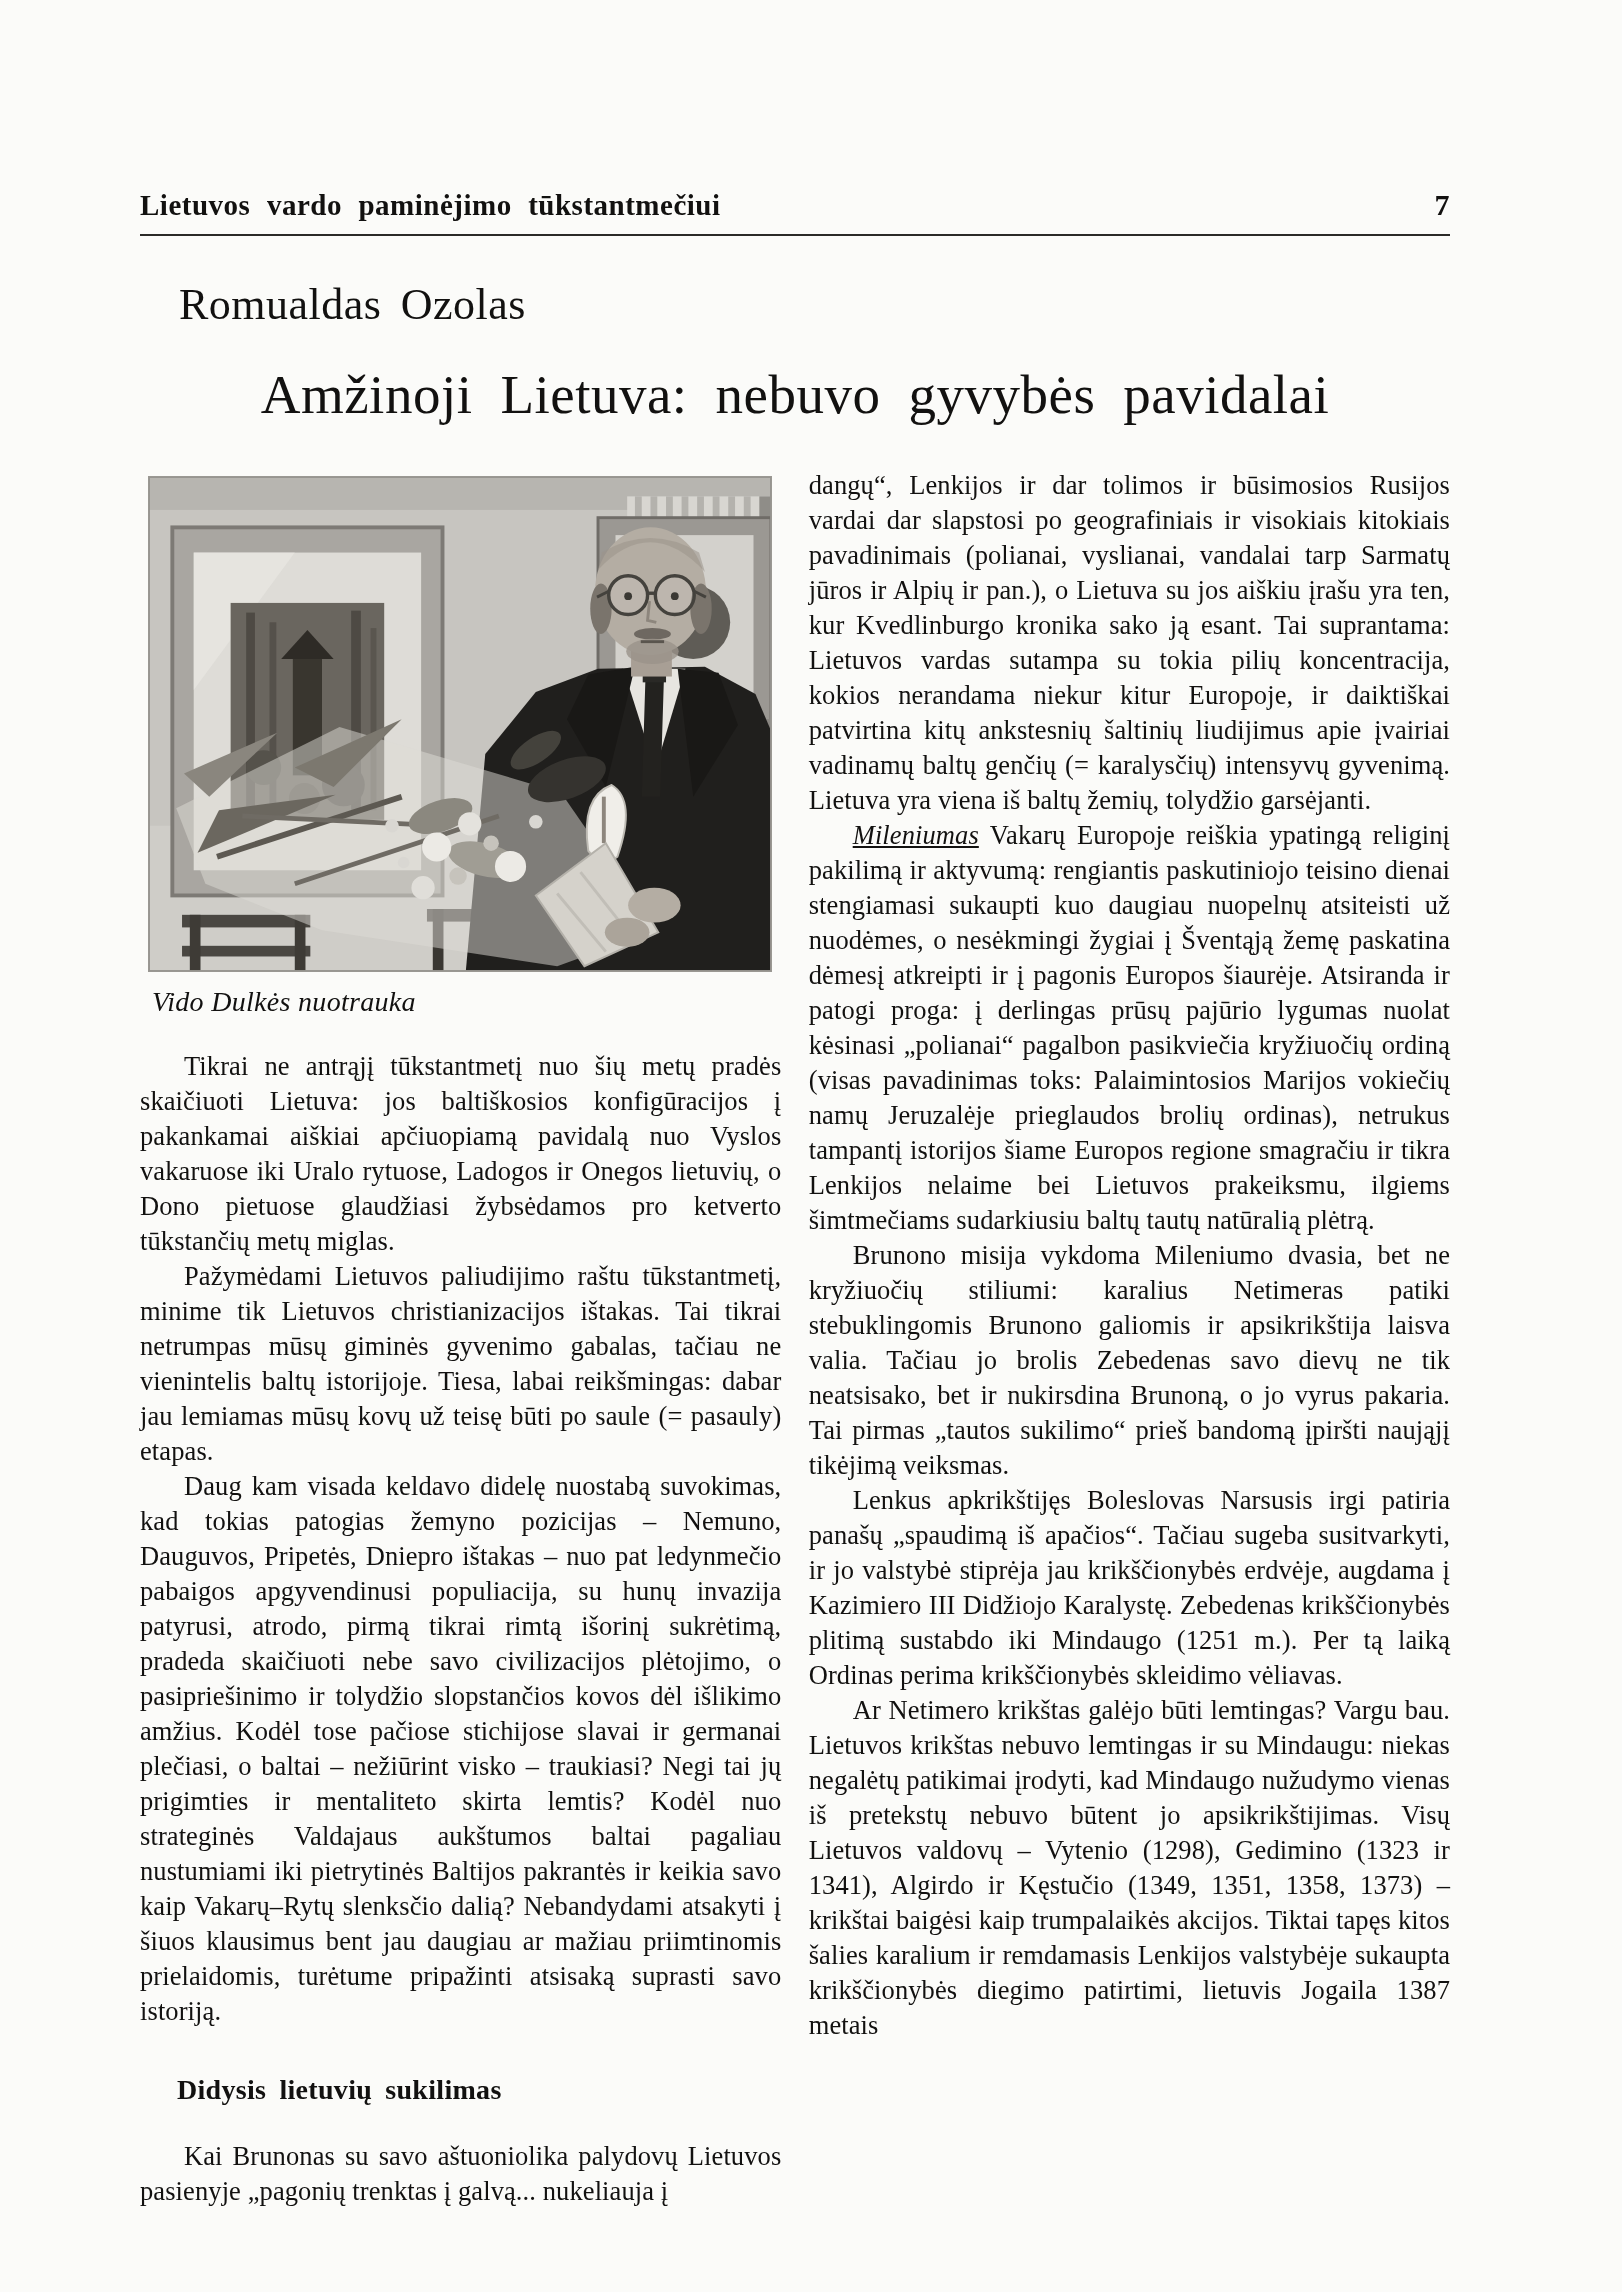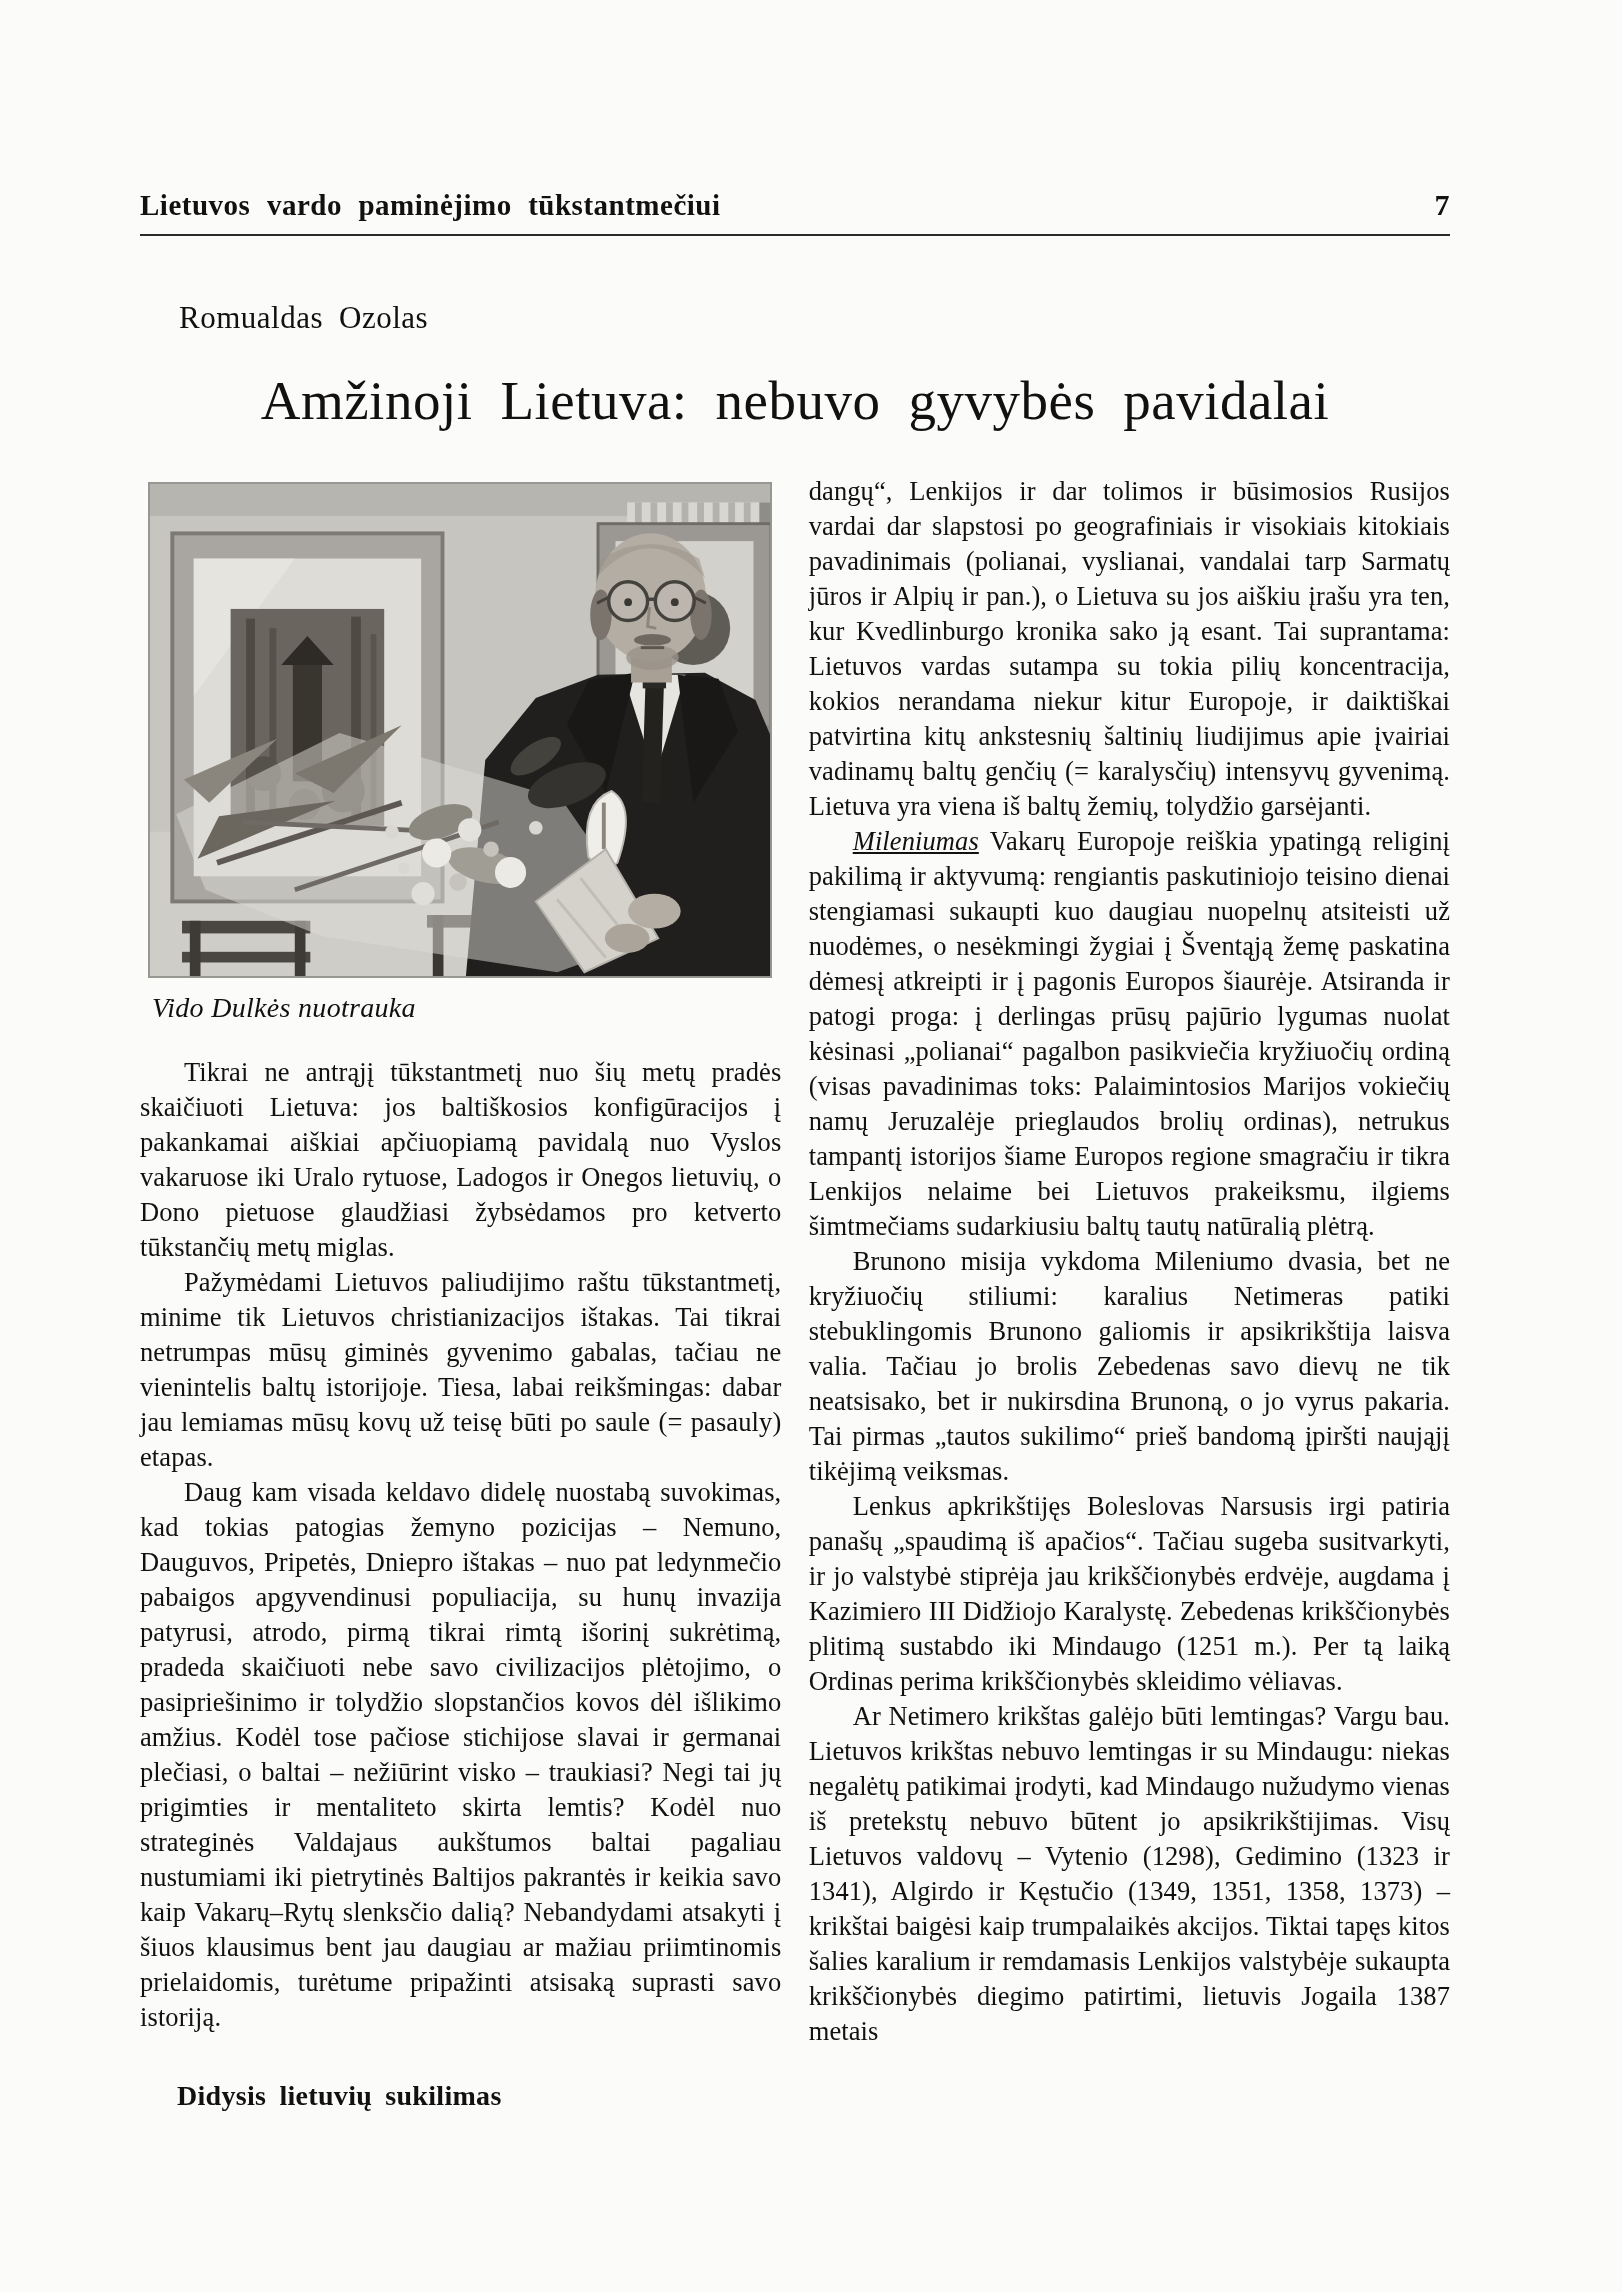--- a/index.html
+++ b/index.html
@@ -16,21 +16,21 @@
   }
   
   .running-head{
     display:flex;justify-content:space-between;align-items:flex-end;
     font-weight:bold;font-size:29px;letter-spacing:0.5px;word-spacing:8.8px;
     padding-bottom:11.8px;border-bottom:2.9px solid #2b2a28;
   }
   .running-head .pageno{font-size:30px;word-spacing:0;}
   
   .author{
-    margin:64px 0 0 39px;font-size:31px;letter-spacing:0.5px;word-spacing:7.8px;
+    margin:43px 0 0 39px;font-size:44px;letter-spacing:0.5px;word-spacing:7.8px;
   }
   .title{
     margin:35px 0 0 0;font-weight:normal;text-align:center;
     font-size:55px;letter-spacing:0.5px;word-spacing:13.7px;line-height:1.1;
   }
   
   .columns{display:flex;gap:27.4px;margin-top:43px;}
   .col{flex:1 1 0;min-width:0;}
   
   figure{margin:0;padding:8px;}
@@ -186,20 +186,21 @@
             <rect x="0" y="0" width="640" height="510" fill="none" stroke="#96948f" stroke-width="2"></rect>
           </svg>
         </div>
         <figcaption>Vido Dulkės nuotrauka</figcaption>
       </figure>
       <div class="textflow">
           <p class="body-par">Tikrai ne antrąjį tūkstantmetį nuo šių metų pradės skaičiuoti Lietuva: jos baltiškosios konfigūracijos į pakankamai aiškiai apčiuopiamą pavidalą nuo Vyslos vakaruose iki Uralo rytuose, Ladogos ir Onegos lietuvių, o Dono pietuose glaudžiasi žybsėdamos pro ketverto tūkstančių metų miglas.</p>
           <p class="body-par">Pažymėdami Lietuvos paliudijimo raštu tūkstantmetį, minime tik Lietuvos christianizacijos ištakas. Tai tikrai netrumpas mūsų giminės gyvenimo gabalas, tačiau ne vienintelis baltų istorijoje. Tiesa, labai reikšmingas: dabar jau lemiamas mūsų kovų už teisę būti po saule (= pasauly) etapas.</p>
           <p class="body-par">Daug kam visada keldavo didelę nuostabą suvokimas, kad tokias patogias žemyno pozicijas – Nemuno, Dauguvos, Pripetės, Dniepro ištakas – nuo pat ledynmečio pabaigos apgyvendinusi populiacija, su hunų invazija patyrusi, atrodo, pirmą tikrai rimtą išorinį sukrėtimą, pradeda skaičiuoti nebe savo civilizacijos plėtojimo, o pasipriešinimo ir tolydžio slopstančios kovos dėl išlikimo amžius. Kodėl tose pačiose stichijose slavai ir germanai plečiasi, o baltai – nežiūrint visko – traukiasi? Negi tai jų prigimties ir mentaliteto skirta lemtis? Kodėl nuo strateginės Valdajaus aukštumos baltai pagaliau nustumiami iki pietrytinės Baltijos pakrantės ir keikia savo kaip Vakarų–Rytų slenksčio dalią? Nebandydami atsakyti į šiuos klausimus bent jau daugiau ar mažiau priimtinomis prielaidomis, turėtume pripažinti atsisaką suprasti savo istoriją.</p>
           <h3 class="subheading">Didysis lietuvių sukilimas</h3>
+          <p class="body-par">Kai Brunonas su savo aštuoniolika palydovų Lietuvos pasienyje „pagonių trenktas į galvą... nukeliauja į</p>
         </div>
     </div>
 
     <div class="col right">
       <div class="textflow">
           <p class="body-par no-indent">dangų“, Lenkijos ir dar tolimos ir būsimosios Rusijos vardai dar slapstosi po geografiniais ir visokiais kitokiais pavadinimais (polianai, vyslianai, vandalai tarp Sarmatų jūros ir Alpių ir pan.), o Lietuva su jos aiškiu įrašu yra ten, kur Kvedlinburgo kronika sako ją esant. Tai suprantama: Lietuvos vardas sutampa su tokia pilių koncentracija, kokios nerandama niekur kitur Europoje, ir daiktiškai patvirtina kitų ankstesnių šaltinių liudijimus apie įvairiai vadinamų baltų genčių (= karalysčių) intensyvų gyvenimą. Lietuva yra viena iš baltų žemių, tolydžio garsėjanti.</p>
           <p class="body-par"><i>Mileniumas</i> Vakarų Europoje reiškia ypatingą religinį pakilimą ir aktyvumą: rengiantis paskutiniojo teisino dienai stengiamasi sukaupti kuo daugiau nuopelnų atsiteisti už nuodėmes, o nesėkmingi žygiai į Šventąją žemę paskatina dėmesį atkreipti ir į pagonis Europos šiaurėje. Atsiranda ir patogi proga: į derlingas prūsų pajūrio lygumas nuolat kėsinasi „polianai“ pagalbon pasikviečia kryžiuočių ordiną (visas pavadinimas toks: Palaimintosios Marijos vokiečių namų Jeruzalėje prieglaudos brolių ordinas), netrukus tampantį istorijos šiame Europos regione smagračiu ir tikra Lenkijos nelaime bei Lietuvos prakeiksmu, ilgiems šimtmečiams sudarkiusiu baltų tautų natūralią plėtrą.</p>
           <p class="body-par">Brunono misija vykdoma Mileniumo dvasia, bet ne kryžiuočių stiliumi: karalius Netimeras patiki stebuklingomis Brunono galiomis ir apsikrikštija laisva valia. Tačiau jo brolis Zebedenas savo dievų ne tik neatsisako, bet ir nukirsdina Brunoną, o jo vyrus pakaria. Tai pirmas „tautos sukilimo“ prieš bandomą įpiršti naująjį tikėjimą veiksmas.</p>
           <p class="body-par">Lenkus apkrikštijęs Boleslovas Narsusis irgi patiria panašų „spaudimą iš apačios“. Tačiau sugeba susitvarkyti, ir jo valstybė stiprėja jau krikščionybės erdvėje, augdama į Kazimiero III Didžiojo Karalystę. Zebedenas krikščionybės plitimą sustabdo iki Mindaugo (1251 m.). Per tą laiką Ordinas perima krikščionybės skleidimo vėliavas.</p>
           <p class="body-par">Ar Netimero krikštas galėjo būti lemtingas? Vargu bau. Lietuvos krikštas nebuvo lemtingas ir su Mindaugu: niekas negalėtų patikimai įrodyti, kad Mindaugo nužudymo vienas iš pretekstų nebuvo būtent jo apsikrikštijimas. Visų Lietuvos valdovų – Vytenio (1298), Gedimino (1323 ir 1341), Algirdo ir Kęstučio (1349, 1351, 1358, 1373) – krikštai baigėsi kaip trumpalaikės akcijos. Tiktai tapęs kitos šalies karalium ir remdamasis Lenkijos valstybėje sukaupta krikščionybės diegimo patirtimi, lietuvis Jogaila 1387 metais</p>

